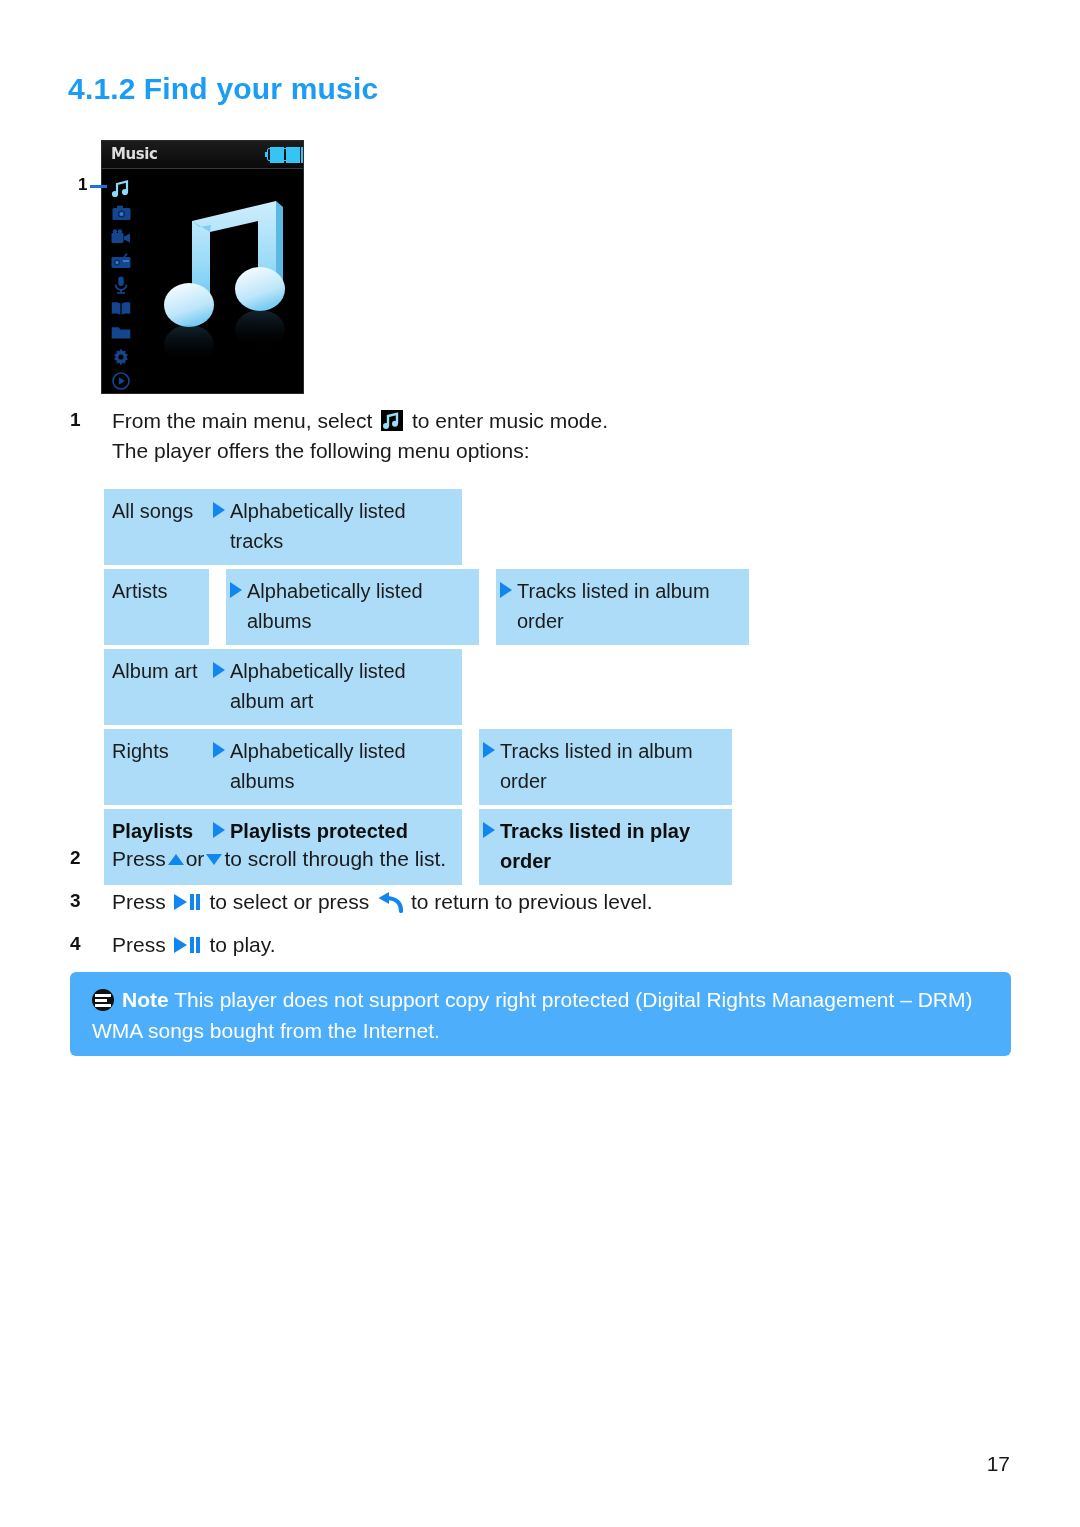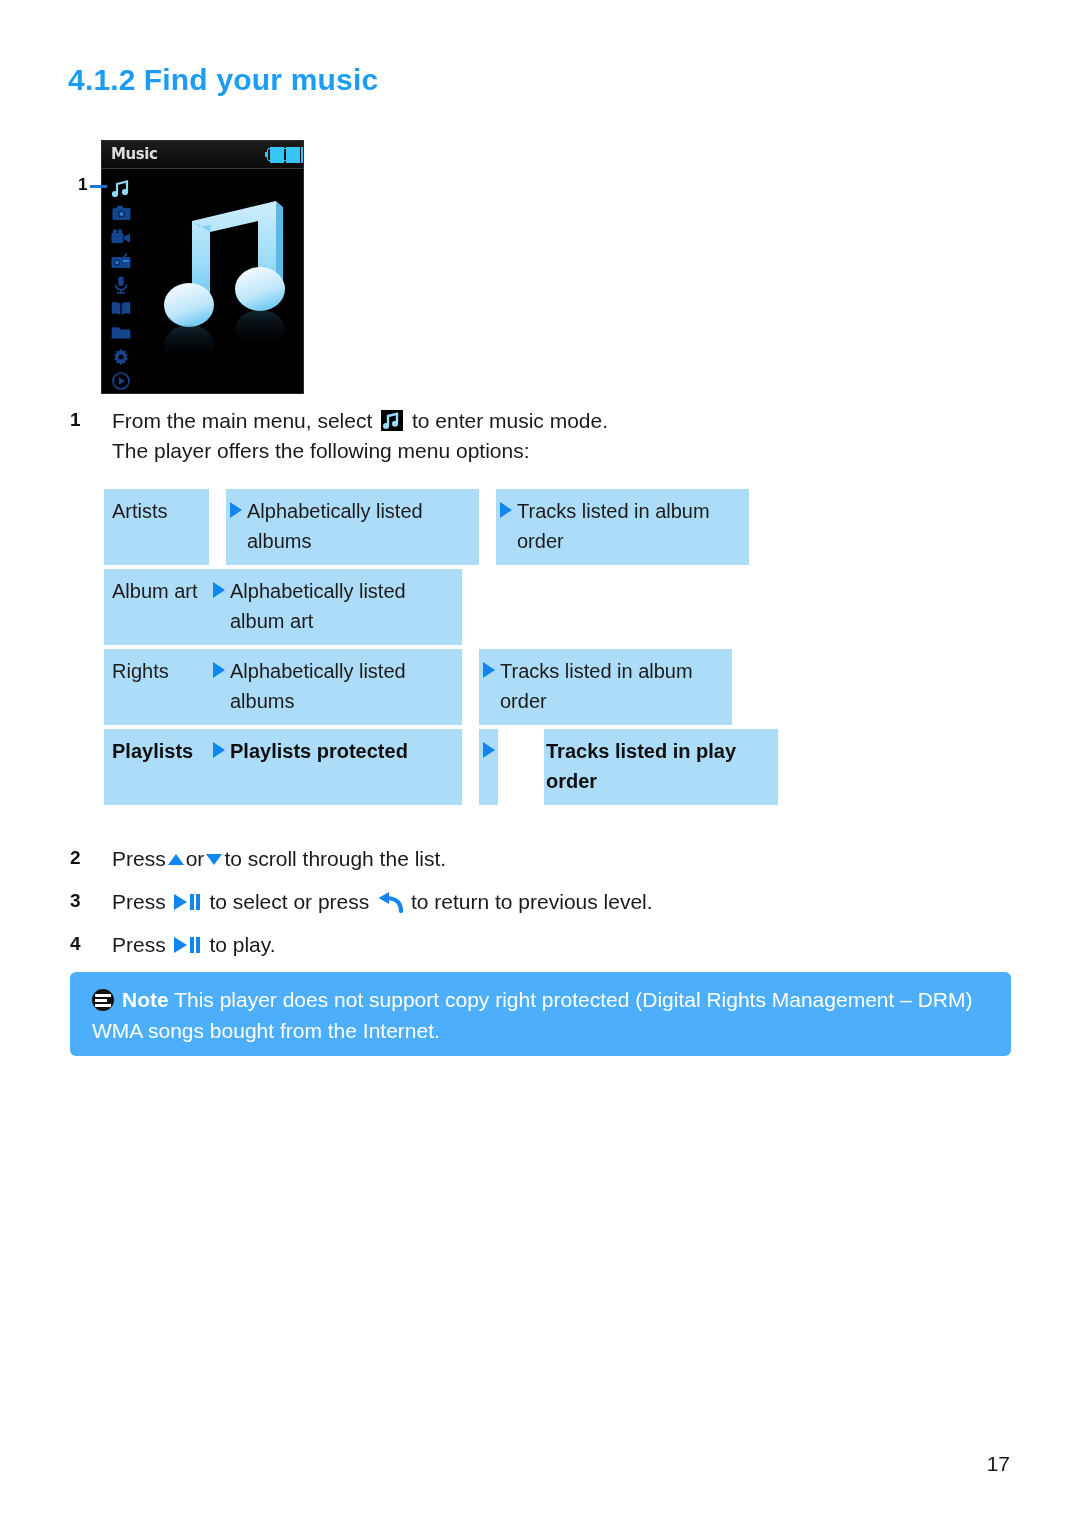--- a/index.html
+++ b/index.html
@@ -13,21 +13,21 @@
     position: relative;
     font-family: "Liberation Sans", sans-serif;
     color: #1a1a1a;
     overflow: hidden;
   }
 
   
   .page-heading {
     position: absolute;
     left: 68px;
-    top: 63px;
+    top: 72px;
     font-size: 30px;
     font-weight: bold;
     color: #1B9CF5;
     letter-spacing: 0.2px;
     white-space: nowrap;
   }
   .page-heading .num { margin-right: 8px; }
 
   
   .device {
@@ -407,20 +407,29 @@
       <circle cx="5" cy="15" r="3" fill="#9BDCF8"></circle>
       <circle cx="14" cy="12.8" r="3" fill="#9BDCF8"></circle>
     </svg>
   </span>
   <span>to enter music mode.</span>
   <div>The player offers the following menu options:</div>
 </div>
 
 <div class="menu-table">
 
+  <div class="menu-row">
+    <div class="cell cell-first">All songs</div>
+    <div class="cellgroup">
+      <div class="arrow-cell">
+          <span class="arrow"></span>
+        </div>
+      <div class="cell-text cell" style="width:234px;">Alphabetically listed tracks</div>
+    </div>
+  </div>
 
   <div class="menu-row">
     <div class="cell cell-first">Artists</div>
     <div class="gap"></div>
     <div class="cellgroup">
       <div class="arrow-cell">
           <span class="arrow"></span>
         </div>
       <div class="cell-text cell" style="width:234px;">Alphabetically listed albums</div>
     </div>
@@ -466,21 +475,21 @@
       <div class="arrow-cell">
           <span class="arrow"></span>
         </div>
       <div class="cell-text cell" style="width:234px;">Playlists protected</div>
     </div>
     <div class="gap"></div>
     <div class="cellgroup">
       <div class="arrow-cell">
           <span class="arrow"></span>
         </div>
-      <div class="cell-text cell" style="width:234px;margin-left:46px;">Tracks listed in play order</div>
+      <div class="cell-text cell" style="width:234px;">Tracks listed in play order</div>
     </div>
   </div>
 
 </div>
 
 <div class="step-num" style="left:70px; top:847px;">2</div>
 <div class="step" style="left:112px; top:844px; width:860px;">
   <span>Press</span><span class="tri-up"></span><span>or</span><span class="tri-down"></span><span>to scroll through the list.</span>
 </div>
 

